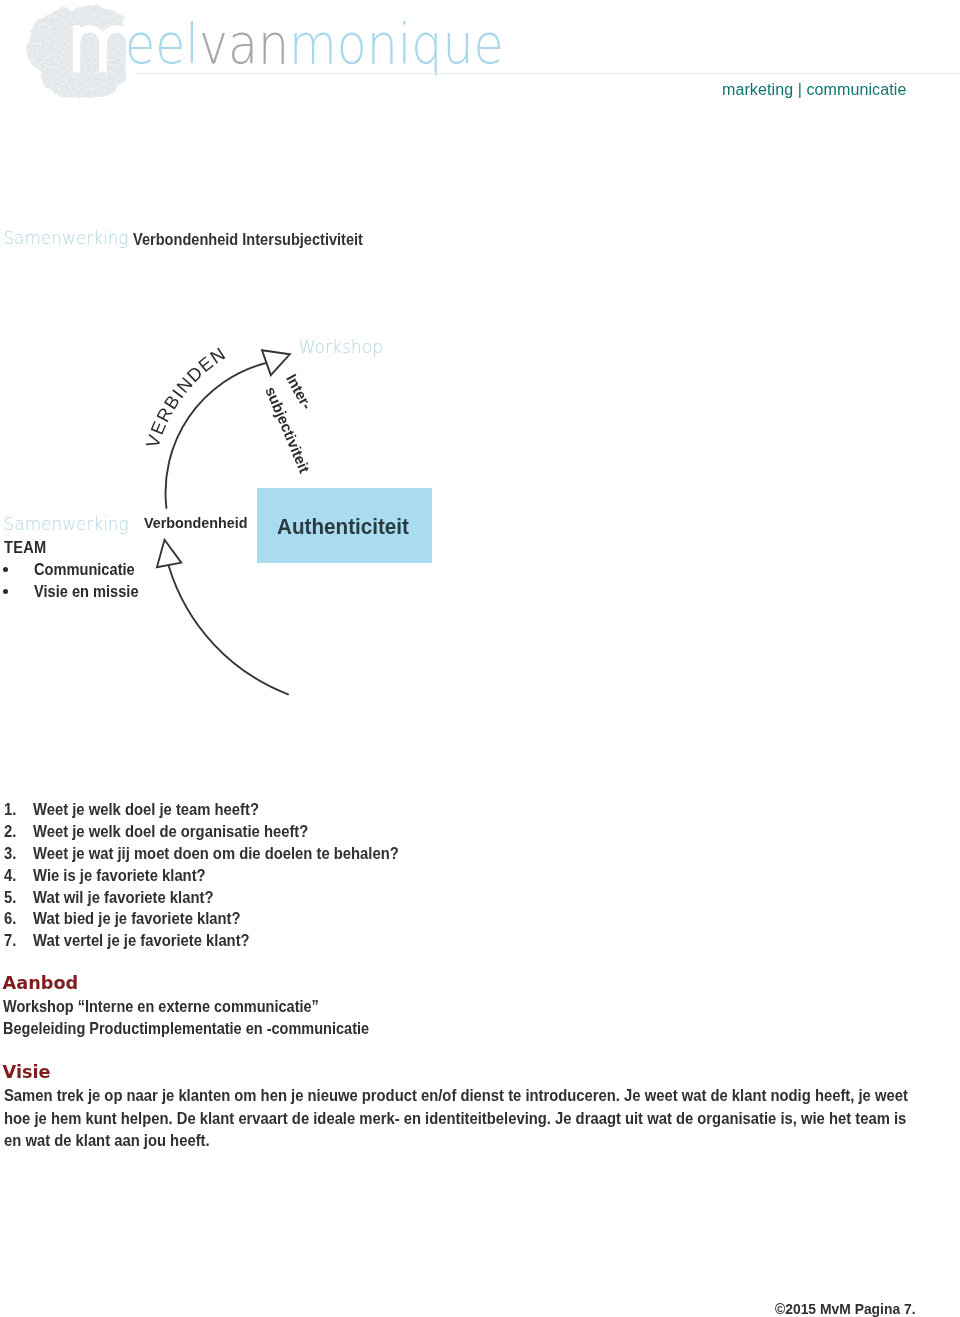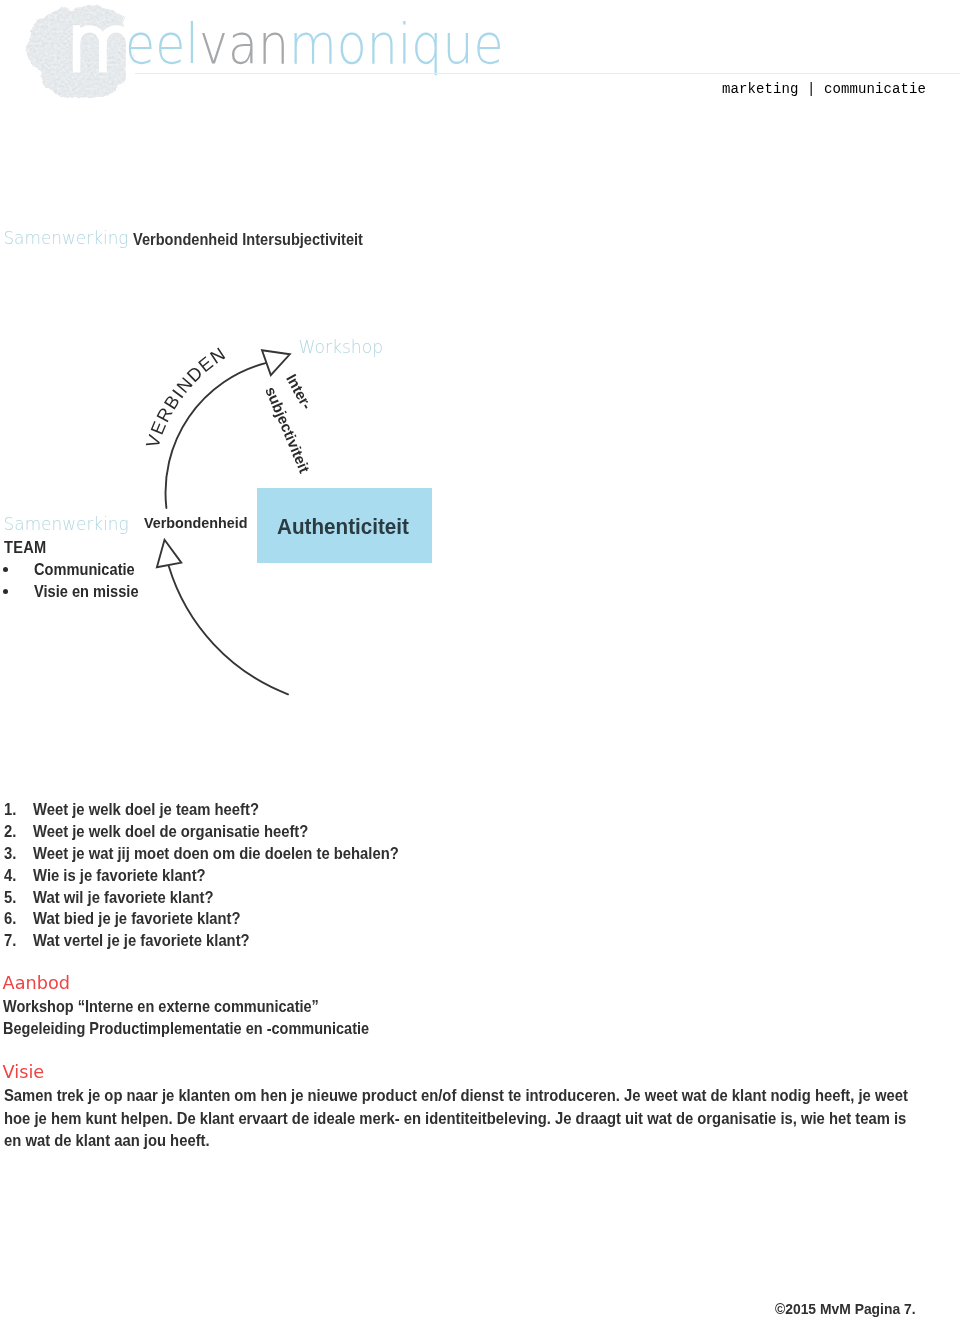--- a/index.html
+++ b/index.html
@@ -9,23 +9,23 @@
   .page{position:relative;width:940px;height:1317px;background:#fff;}
 
   
   #logo-blob{position:absolute;left:24px;top:0px;width:130px;height:104px;overflow:visible;}
   #brand{position:absolute;left:125.3px;top:9.3px;height:70px;font-family:"DejaVu Sans",sans-serif;
          font-weight:200;font-size:56px;line-height:70px;white-space:nowrap;
          transform:scaleX(0.875);transform-origin:0 0;}
   #brand .b{color:#a9d8ea;}
   #brand .g{color:#a5a7a9;}
   #hrule{position:absolute;left:135px;top:73px;width:825px;height:1px;background:#e4efe9;}
-  #tagline{position:absolute;left:722px;top:80.5px;font-family:Liberation Mono, monospace;
-           font-weight:200;font-size:14px;letter-spacing:0.1px;
-           color:#000000;white-space:nowrap;}
+  #tagline{position:absolute;left:722px;top:80.5px;font-family:Liberation Sans, sans-serif;
+           font-weight:200;font-size:16px;letter-spacing:0.1px;
+           color:#0f766e;white-space:nowrap;}
 
   
   #sec-title-acc{position:absolute;left:3.4px;top:228.1px;font-family:"DejaVu Sans",sans-serif;
                  font-weight:200;font-size:16.9px;color:#b3d6e0;white-space:nowrap;}
   #sec-title-rest{position:absolute;left:133.3px;top:230.3px;font-size:16.3px;color:#333333;
                   font-weight:bold;white-space:nowrap;
                   transform:scaleX(0.895);transform-origin:0 0;}
 
   
   #diagram{position:absolute;left:0;top:0;width:960px;height:1317px;pointer-events:none;}
@@ -51,22 +51,22 @@
 
   
   #questions{position:absolute;left:4px;top:799px;width:760px;
              transform:scaleX(0.925);transform-origin:0 0;}
   .q-row{position:relative;height:21.9px;font-size:16px;color:#303030;font-weight:bold;
          white-space:nowrap;line-height:21.9px;}
   .q-num{position:absolute;left:0;top:0;}
   .q-txt{position:absolute;left:31.4px;top:0;}
 
   
-  .h-acc{position:absolute;font-family:"DejaVu Sans",sans-serif;font-weight:400;font-size:18px;
-         color:#ef4444;white-space:nowrap;}
+  .h-acc{position:absolute;font-family:"DejaVu Sans",sans-serif;font-weight:700;font-size:18px;
+         color:#7f1d1d;white-space:nowrap;}
   .body-line{position:absolute;font-size:16px;color:#303030;font-weight:bold;white-space:nowrap;
              transform:scaleX(0.925);transform-origin:0 0;}
   #aanbod-h{left:2.6px;top:973.4px;font-size:17.7px;}
   #aanbod-1{left:3.3px;top:997.5px;font-size:15.7px;}
   #aanbod-2{left:3.3px;top:1019.9px;font-size:15.7px;}
   #doel-h{left:2.6px;top:1061.9px;font-size:17.7px;}
   #doel-body{position:absolute;left:4px;top:1085px;width:990px;font-size:16px;color:#303030;
              font-weight:bold;line-height:22.6px;text-align:left;
              transform:scaleX(0.925);transform-origin:0 0;}
 

